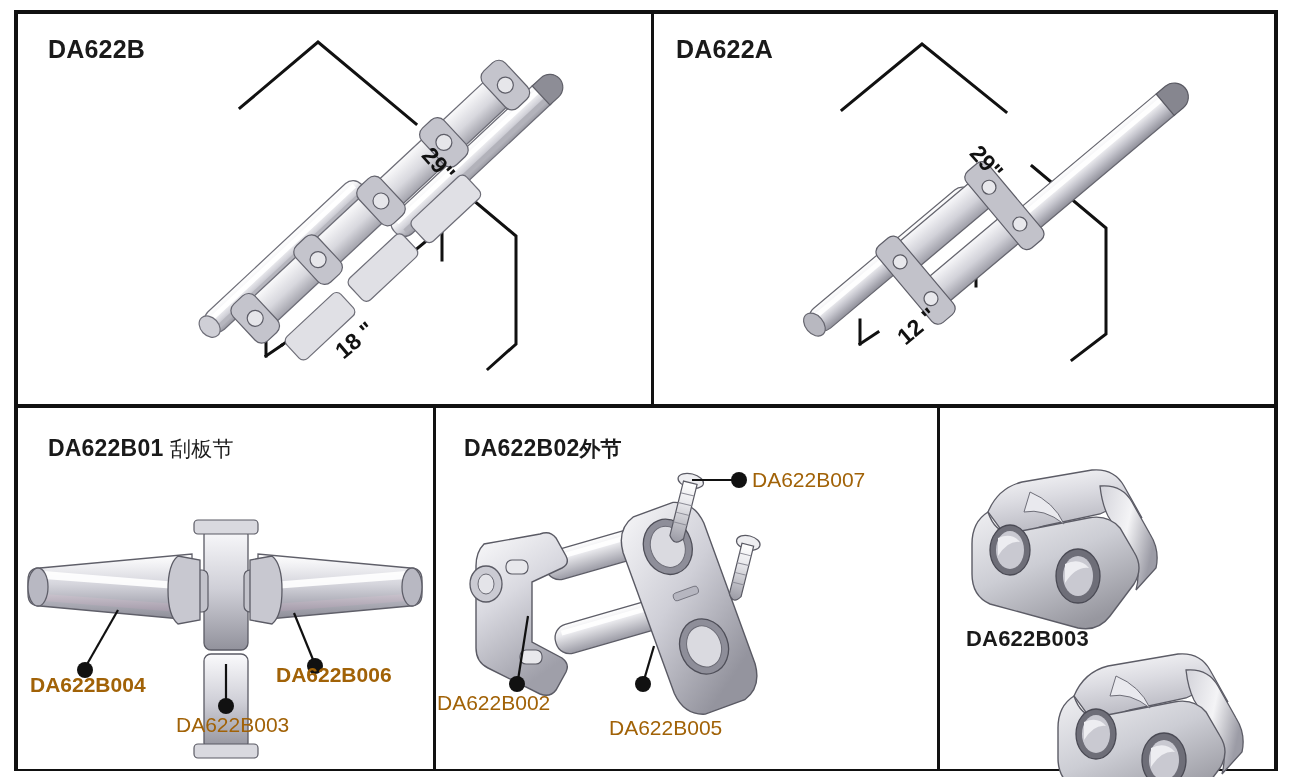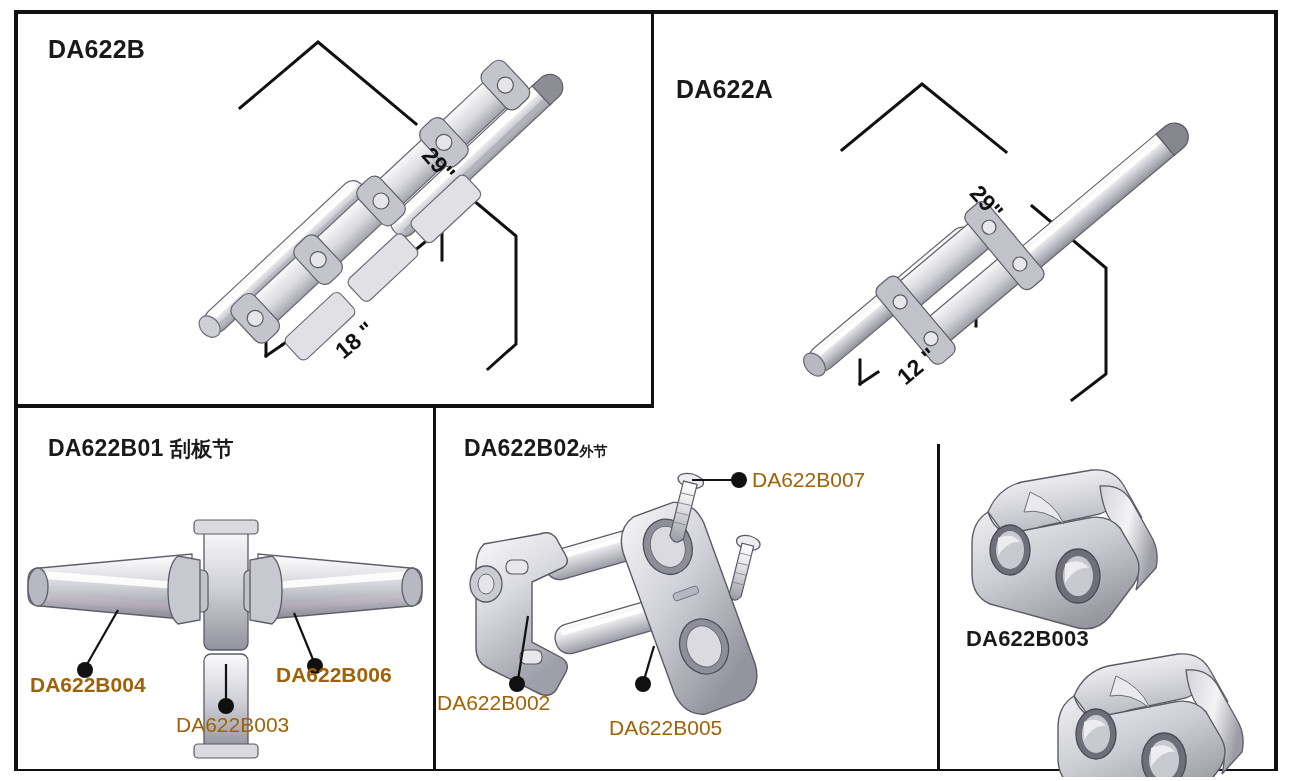--- a/index.html
+++ b/index.html
@@ -1,21 +1,21 @@
 <!DOCTYPE html>
 <html><head>
 <meta charset="utf-8">
 <style>
   html,body{margin:0;padding:0;background:#ffffff;}
   body{font-family:"Liberation Sans","DejaVu Sans",sans-serif;}
   #page{position:relative;width:1292px;height:777px;background:#fff;overflow:hidden;}
 
   .panel{position:absolute;box-sizing:border-box;background:#fff;}
   .panel-title{position:absolute;font-weight:bold;color:#1a1a1a;white-space:nowrap;letter-spacing:0.2px;}
-  .cn{font-weight:bold;}
+  .cn{font-weight:normal;}
   .cn-b{font-weight:bold;}
 
   .callout-label{position:absolute;font-size:21px;color:#a16207;white-space:nowrap;font-weight:normal;}
   .dim-label{position:absolute;font-size:23px;font-weight:bold;color:#111;white-space:nowrap;}
 
   svg{display:block;overflow:visible;}
   .ln{stroke:#111;fill:none;}
   .dot{fill:#111;}
 
   
@@ -115,21 +115,21 @@
         </g>
       </g>
 
       <text class="dim-label" x="0" y="0" visibility="hidden">x</text>
     </svg>
 
     <div class="dim-label" style="left:418px;top:128px;transform:rotate(48deg);transform-origin:left top;">29"</div>
     <div class="dim-label" style="left:312px;top:330px;transform:rotate(-40deg);transform-origin:left top;">18 "</div>
   </div>
 
-  <div class="panel" style="left:654px;top:14px;width:620px;height:390px;margin-top:40px;">
+  <div class="panel" style="left:654px;top:14px;width:620px;height:390px;">
     <div class="panel-title" style="left:22px;top:21px;font-size:25px;">
       <span>DA622A</span>
     </div>
 
     <svg style="position:absolute;left:0px;top:0px;" width="620" height="390" viewBox="0 0 620 390">
       <defs>
         <linearGradient id="shaftG" x1="0" y1="0" x2="0" y2="1">
           <stop offset="0" stop-color="#ffffff"></stop>
             <stop offset="0.32" stop-color="#efeff2"></stop>
           <stop offset="0.62" stop-color="#c6c6ce"></stop>
@@ -244,21 +244,21 @@
       </g>
     </svg>
 
     <div class="callout-label" style="left:12px;top:265px;font-weight:bold;">DA622B004</div>
     <div class="callout-label" style="left:158px;top:305px;">DA622B003</div>
     <div class="callout-label" style="left:258px;top:255px;font-weight:bold;">DA622B006</div>
   </div>
 
   <div class="panel" style="left:436px;top:408px;width:501px;height:361px;">
     <div class="panel-title" style="left:28px;top:27px;font-size:23px;">
-      <span>DA622B02</span><span class="cn-b" style="font-size:14px;">外节</span>
+      <span>DA622B02</span><span class="cn-b" style="font-size:21px;">外节</span>
     </div>
 
     <svg style="position:absolute;left:0px;top:0px;" width="501" height="361" viewBox="0 0 501 361">
       <defs>
         <linearGradient id="plG" x1="0" y1="0" x2="0.4" y2="1">
           <stop offset="0" stop-color="#fbfbfc"></stop>
             <stop offset="0.45" stop-color="#d9d9e0"></stop>
           <stop offset="1" stop-color="#9f9fa9"></stop>
         </linearGradient>
         <linearGradient id="pinG" x1="0" y1="0" x2="0" y2="1">

